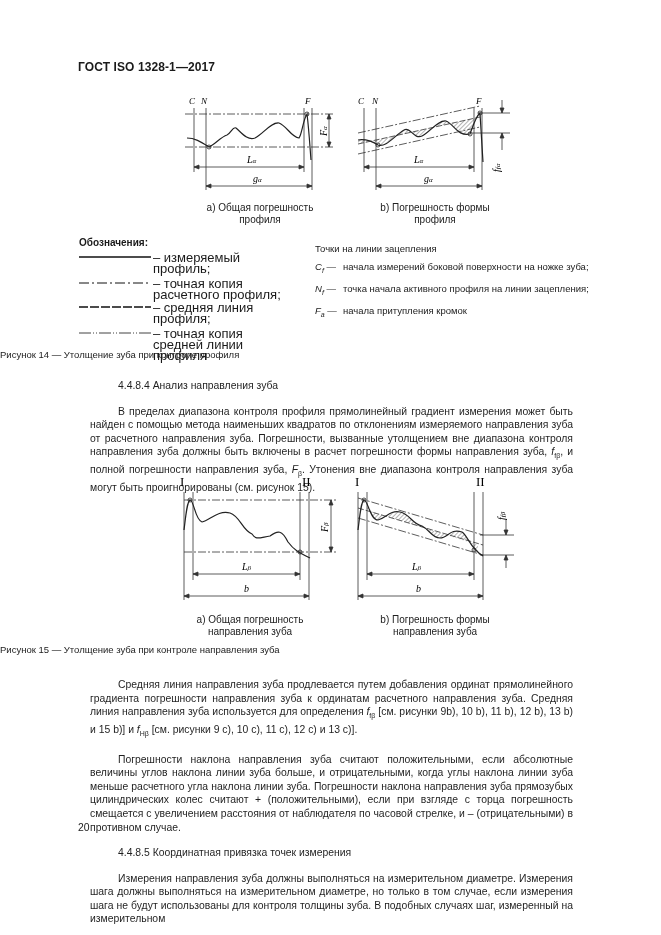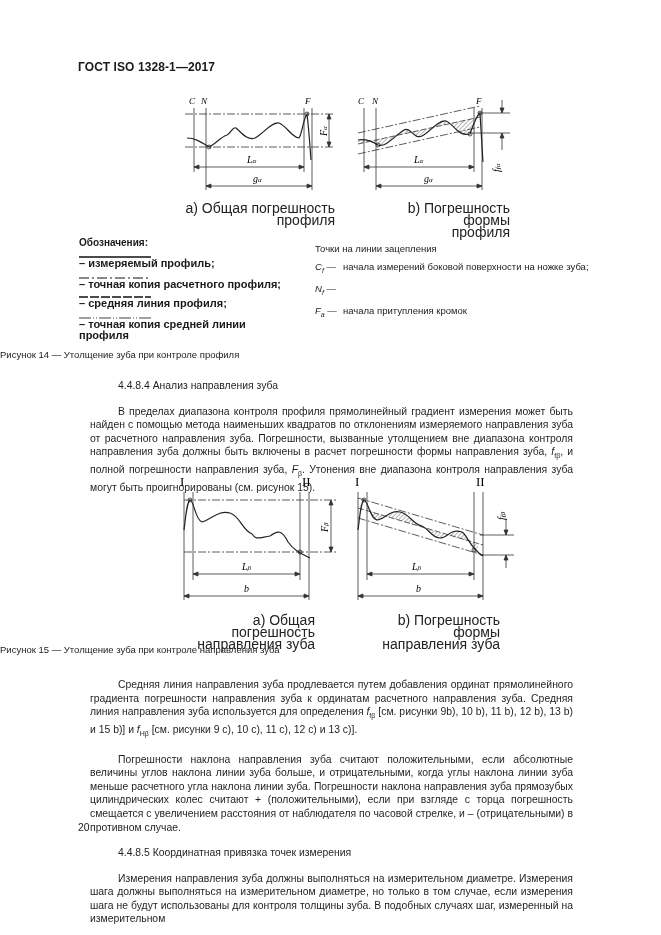--- a/index.html
+++ b/index.html
@@ -4,23 +4,23 @@
 <style>
   html, body { margin: 0; padding: 0; background: #ffffff; }
   body {
     width: 661px; height: 935px; position: relative; overflow: hidden;
     font-family: "Liberation Sans", sans-serif; color: #1a1a1a;
   }
   .abs { position: absolute; }
   .header {
     left: 78px; top: 60px; font-weight: bold; font-size: 12px; letter-spacing: 0.1px;
   }
-  .sub-caption { font-size: 14px; text-align: right; line-height: 12px; color: #222; }
+  .sub-caption { font-size: 10px; text-align: center; line-height: 12px; color: #222; }
   .legend-title { font-size: 10px; font-weight: bold; left: 79px; top: 237px; }
-  .legend-row { font-size: 11px; font-weight: bold; line-height: 11px; display: flex; flex-direction: column; }
+  .legend-row { font-size: 13px; font-weight: normal; line-height: 11px; display: flex; }
   .legend-line { width: 72px; height: 6px; margin-right: 2px; flex-shrink: 0; position: relative; top: 2px; }
   .points-block { left: 315px; top: 240px; font-size: 9.5px; line-height: 18px; color: #222; }
   .pt-row { display: flex; }
   .pt-sym { width: 28px; font-style: italic; }
   .fig-caption { font-size: 9.5px; text-align: left; width: 661px; left: 0; color: #222; }
   .body-text {
     left: 78px; width: 507px; font-size: 10.4px; line-height: 13.6px; text-align: justify; color: #1f1f1f;
   }
   .body-text p { margin: 12px; text-indent: 28px; }
   .page-num { left: 78px; top: 822px; font-size: 10.4px; }
@@ -138,20 +138,21 @@
 </div>
 
 <div class="abs points-block">
   <div>Точки на линии зацепления</div>
   <div class="pt-row">
     <span class="pt-sym"><span>C</span><sub style="font-size:7px">f</sub> —</span>
     <span>начала измерений боковой поверхности на ножке зуба;</span>
   </div>
   <div class="pt-row">
     <span class="pt-sym"><span>N</span><sub style="font-size:7px">f</sub> —</span>
+    <span>точка начала активного профиля на линии зацепления;</span>
   </div>
   <div class="pt-row">
     <span class="pt-sym"><span>F</span><sub style="font-size:7px">a</sub> —</span>
     <span>начала притупления кромок</span>
   </div>
 </div>
 
 <div class="abs fig-caption" style="top:349px">Рисунок 14 — Утолщение зуба при контроле профиля</div>
 
 <div class="abs body-text" style="top:367px">

